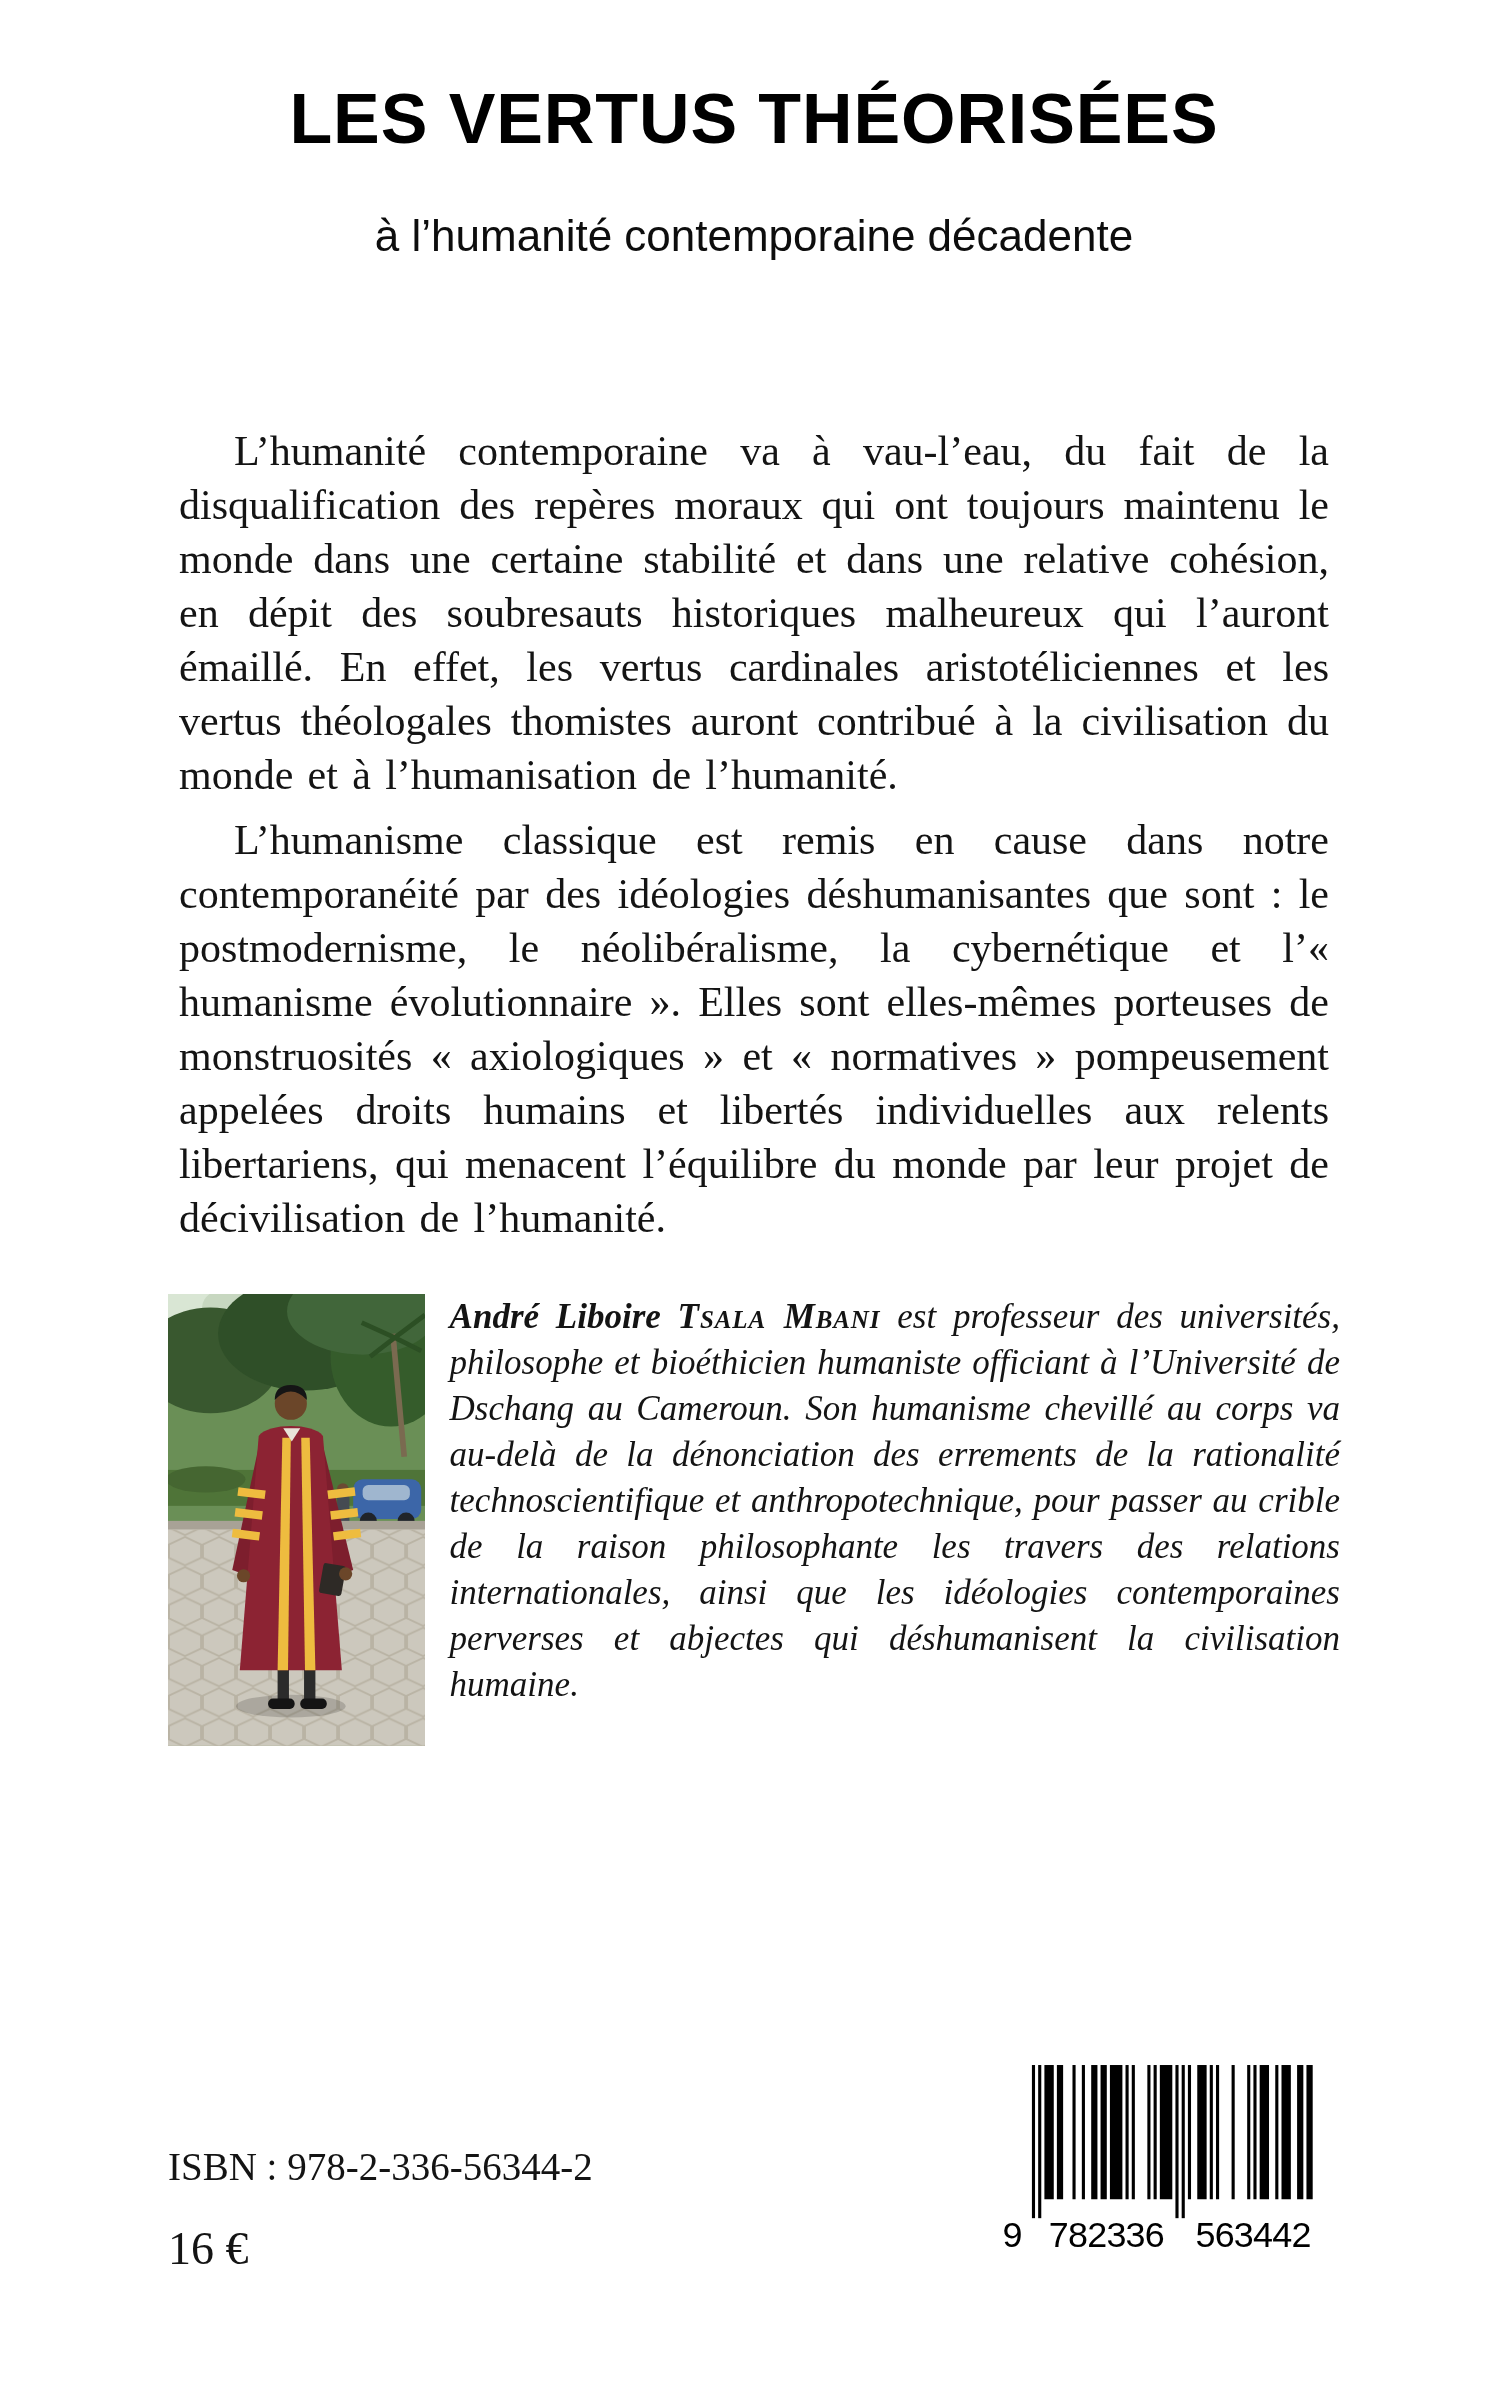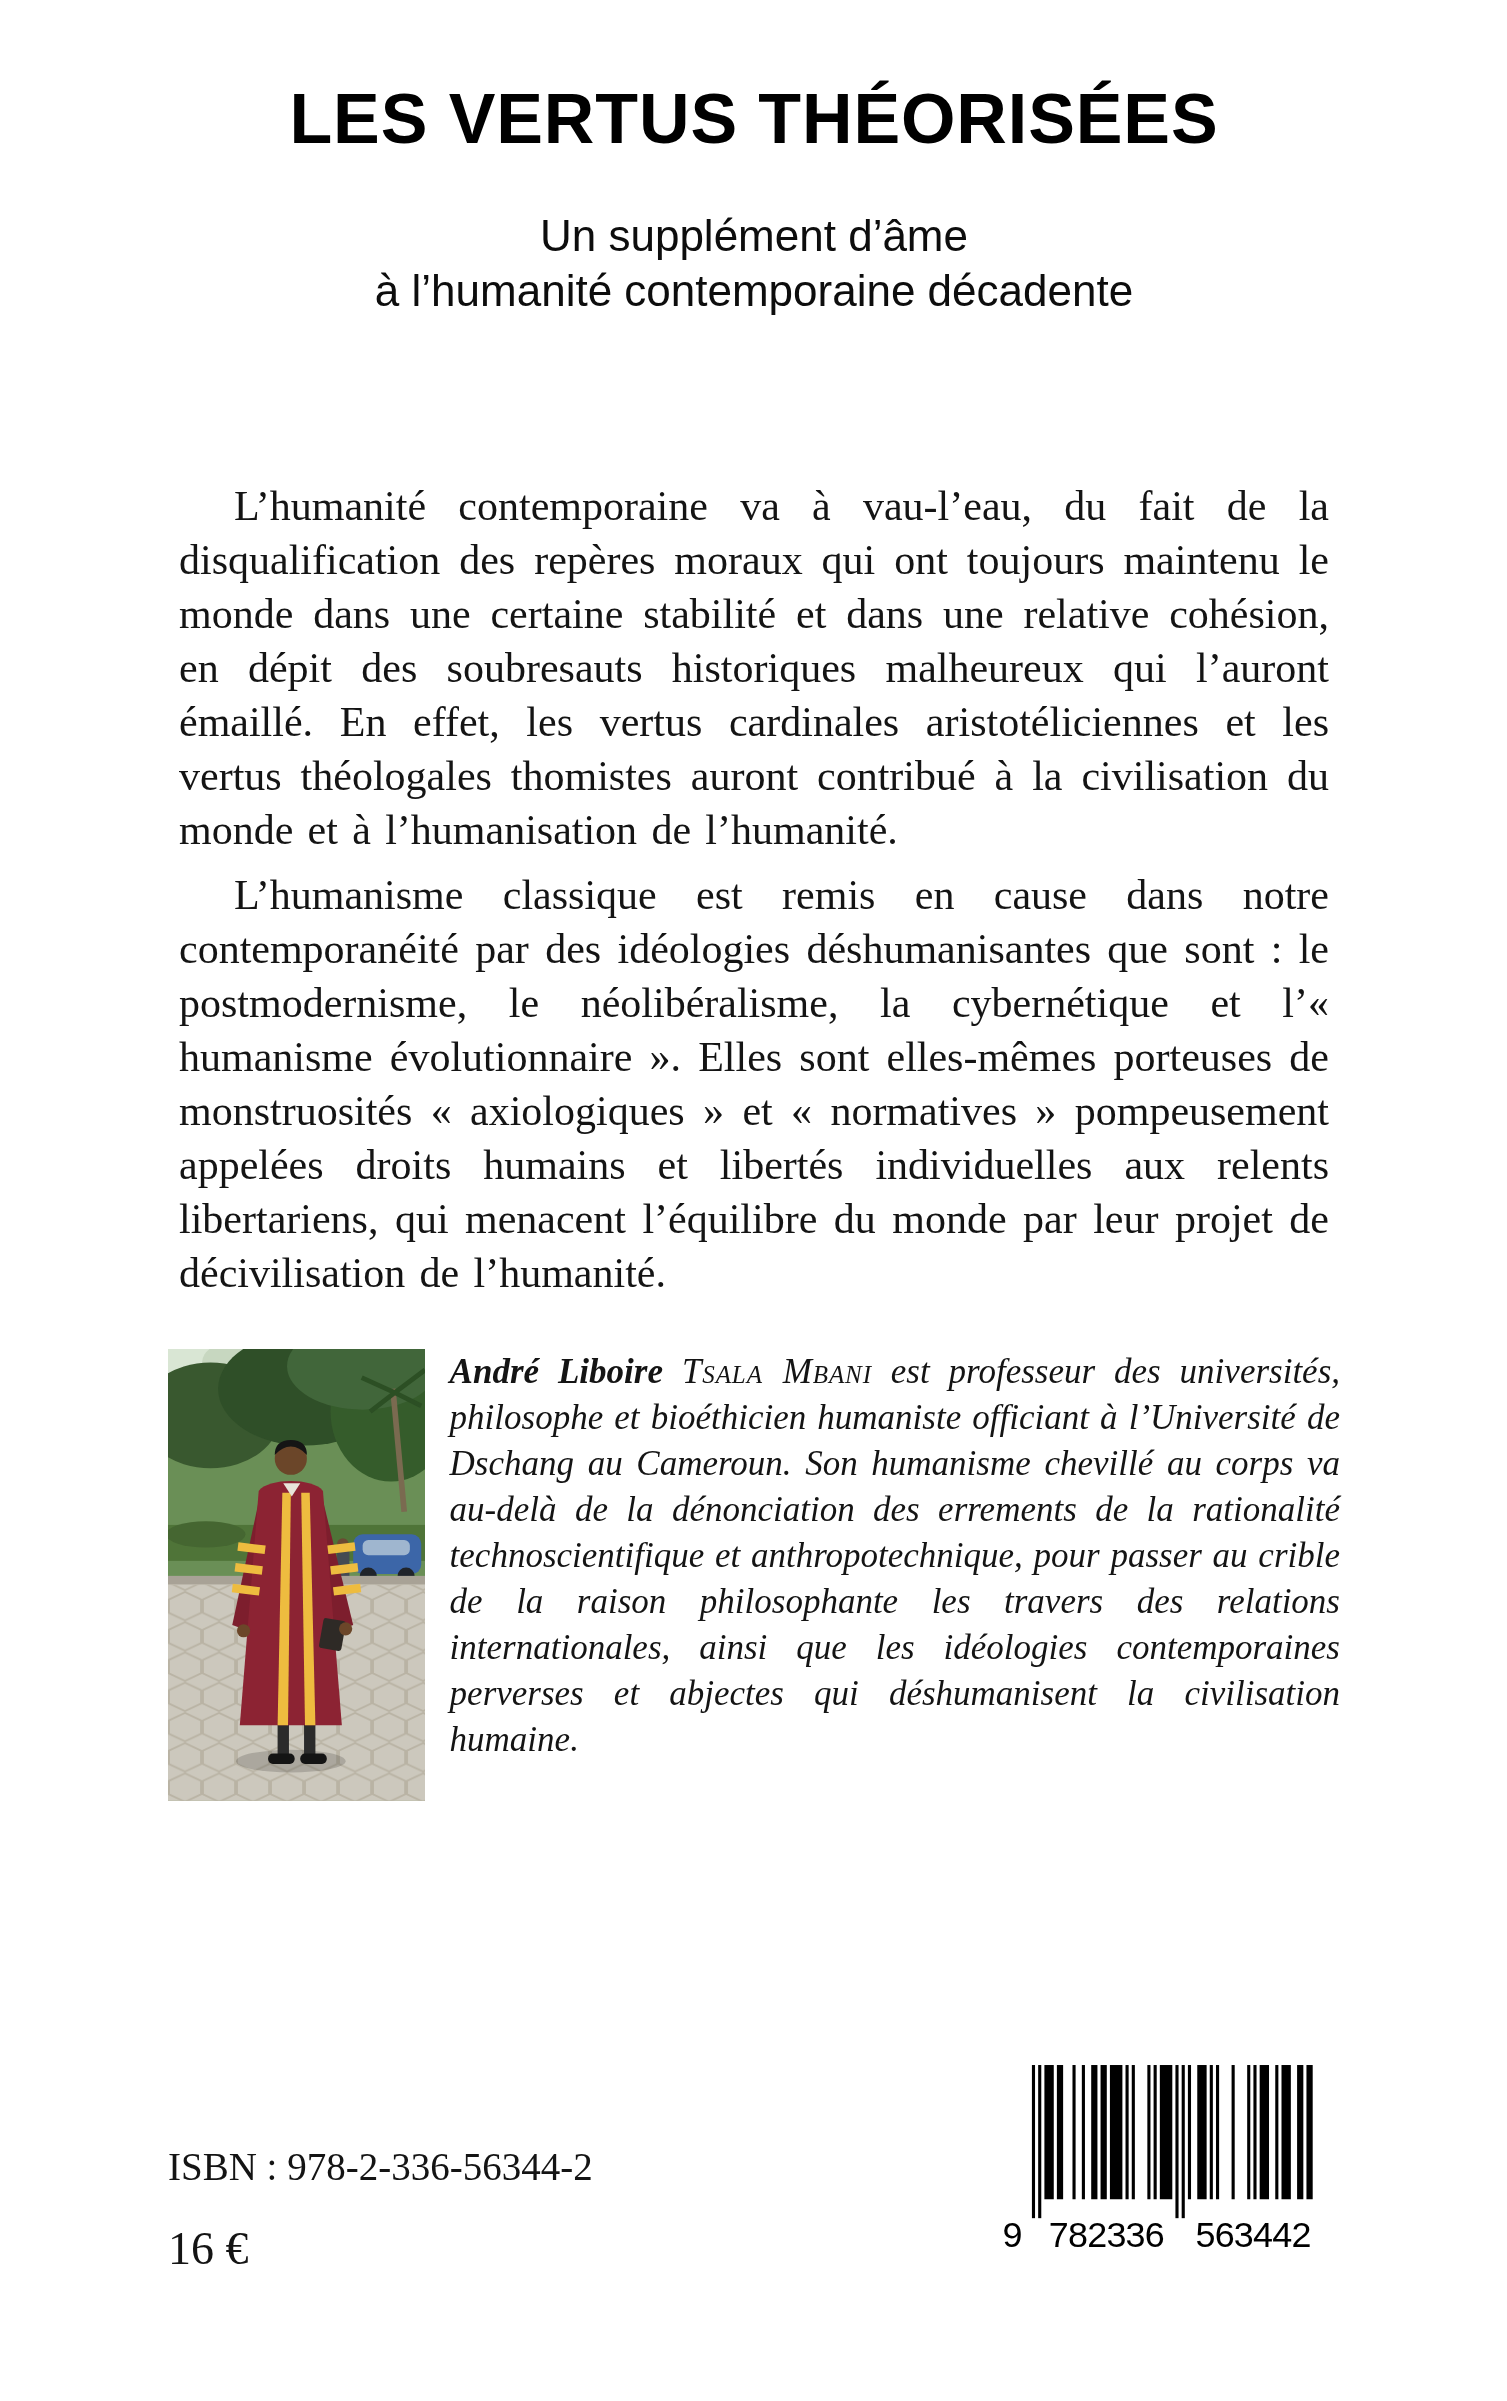--- a/index.html
+++ b/index.html
@@ -58,21 +58,21 @@
   .bio{
     flex:1;
     font-style:italic;
     font-size:35px;
     line-height:46px;
     text-align:justify;
     color:#141414;
     margin:0;
   }
   .bio .bio-name{font-weight:700;font-style:italic;}
-  .bio .sc{font-weight:400;font-variant:small-caps;letter-spacing:0.9px;}
+  .bio .sc{font-weight:700;font-variant:small-caps;letter-spacing:0.9px;}
   .isbn{
     position:absolute;
     left:168px;top:2144px;
     font-size:39px;
     color:#141414;
   }
   .price{
     position:absolute;
     left:168px;top:2222px;
     font-size:46px;
@@ -93,21 +93,20 @@
   }
 </style>
 </head>
 <body>
 
 <div class="page">
 
   <h1 class="title">LES VERTUS THÉORISÉES</h1>
 
   <div class="subtitle">
-    <div>Un supplément d’âme</div>
     <div>à l’humanité contemporaine décadente</div>
   </div>
 
   <div class="synopsis">
     <p>L’humanité contemporaine va à vau-l’eau, du fait de la disqualification des repères moraux qui ont toujours maintenu le monde dans une certaine stabilité et dans une relative cohésion, en dépit des soubresauts historiques malheureux qui l’auront émaillé. En effet, les vertus cardinales aristotéliciennes et les vertus théologales thomistes auront contribué à la civilisation du monde et à l’humanisation de l’humanité.</p>
     <p>L’humanisme classique est remis en cause dans notre contemporanéité par des idéologies déshumanisantes que sont : le postmodernisme, le néolibéralisme, la cybernétique et l’« humanisme évolutionnaire ». Elles sont elles-mêmes porteuses de monstruosités « axiologiques » et « normatives » pompeusement appelées droits humains et libertés individuelles aux relents libertariens, qui menacent l’équilibre du monde par leur projet de décivilisation de l’humanité.</p>
   </div>
 
   <div class="author-section">
 

